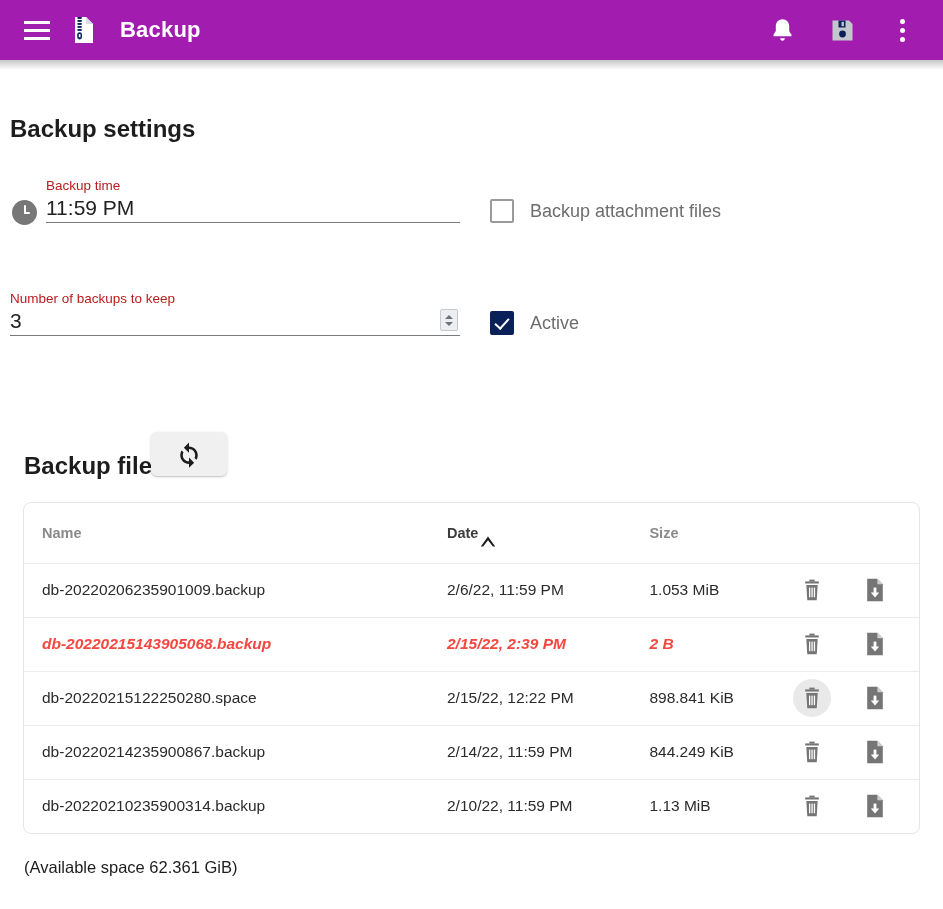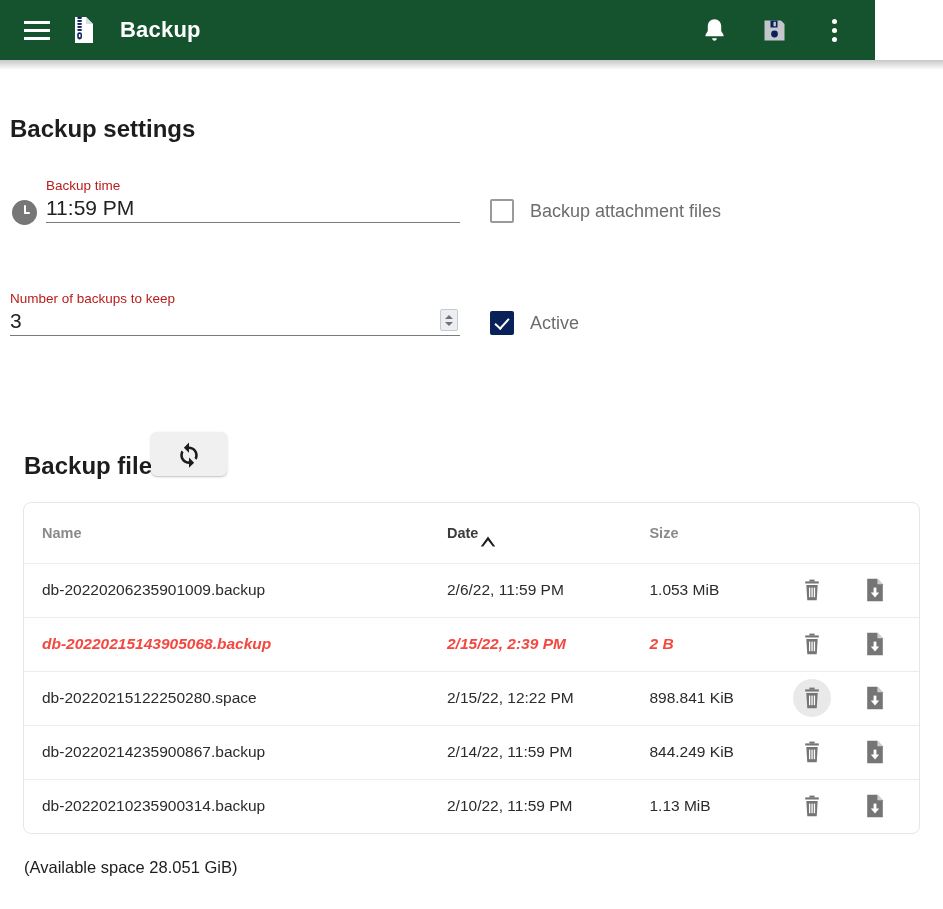--- a/index.html
+++ b/index.html
@@ -7,22 +7,22 @@
     margin: 0; padding: 0;
     width: 943px; height: 909px;
     background: #ffffff;
     font-family: "Liberation Sans", sans-serif;
     overflow: hidden;
   }
 
   
   .appbar {
     position: absolute; left: 0; top: 0;
-    width: 875px; height: 60px;
-    background: #14532d;
+    width: 943px; height: 60px;
+    background: #a21caf;
     display: flex; align-items: center;
     padding: 0 18px 0 14px;
   }
   .appbar-left { display: flex; align-items: center; gap: 0; }
   .icon-btn {
     width: 46px; height: 46px;
     display: flex; align-items: center; justify-content: center;
     cursor: pointer; flex: 0 0 auto;
   }
   .hamburger { width: 26px; height: 19px; display: flex; flex-direction: column; justify-content: space-between; }
@@ -396,14 +396,14 @@
                   <path d="M12.4 0.8 v5.4 h5.4 Z" fill="#cfcfcf"></path>
                   <rect x="8.6" y="9.6" width="2.8" height="6.4" fill="#ffffff"></rect>
                   <path d="M5.8 14.4 h8.4 L10 19.6 Z" fill="#ffffff"></path>
                 </svg>
               </button></td>
           </tr>
         </tbody>
     </table>
   </div>
 
-  <div class="footer-note">(Available space 28.051 GiB)</div>
+  <div class="footer-note">(Available space 62.361 GiB)</div>
 </div>
 
 </body></html>

